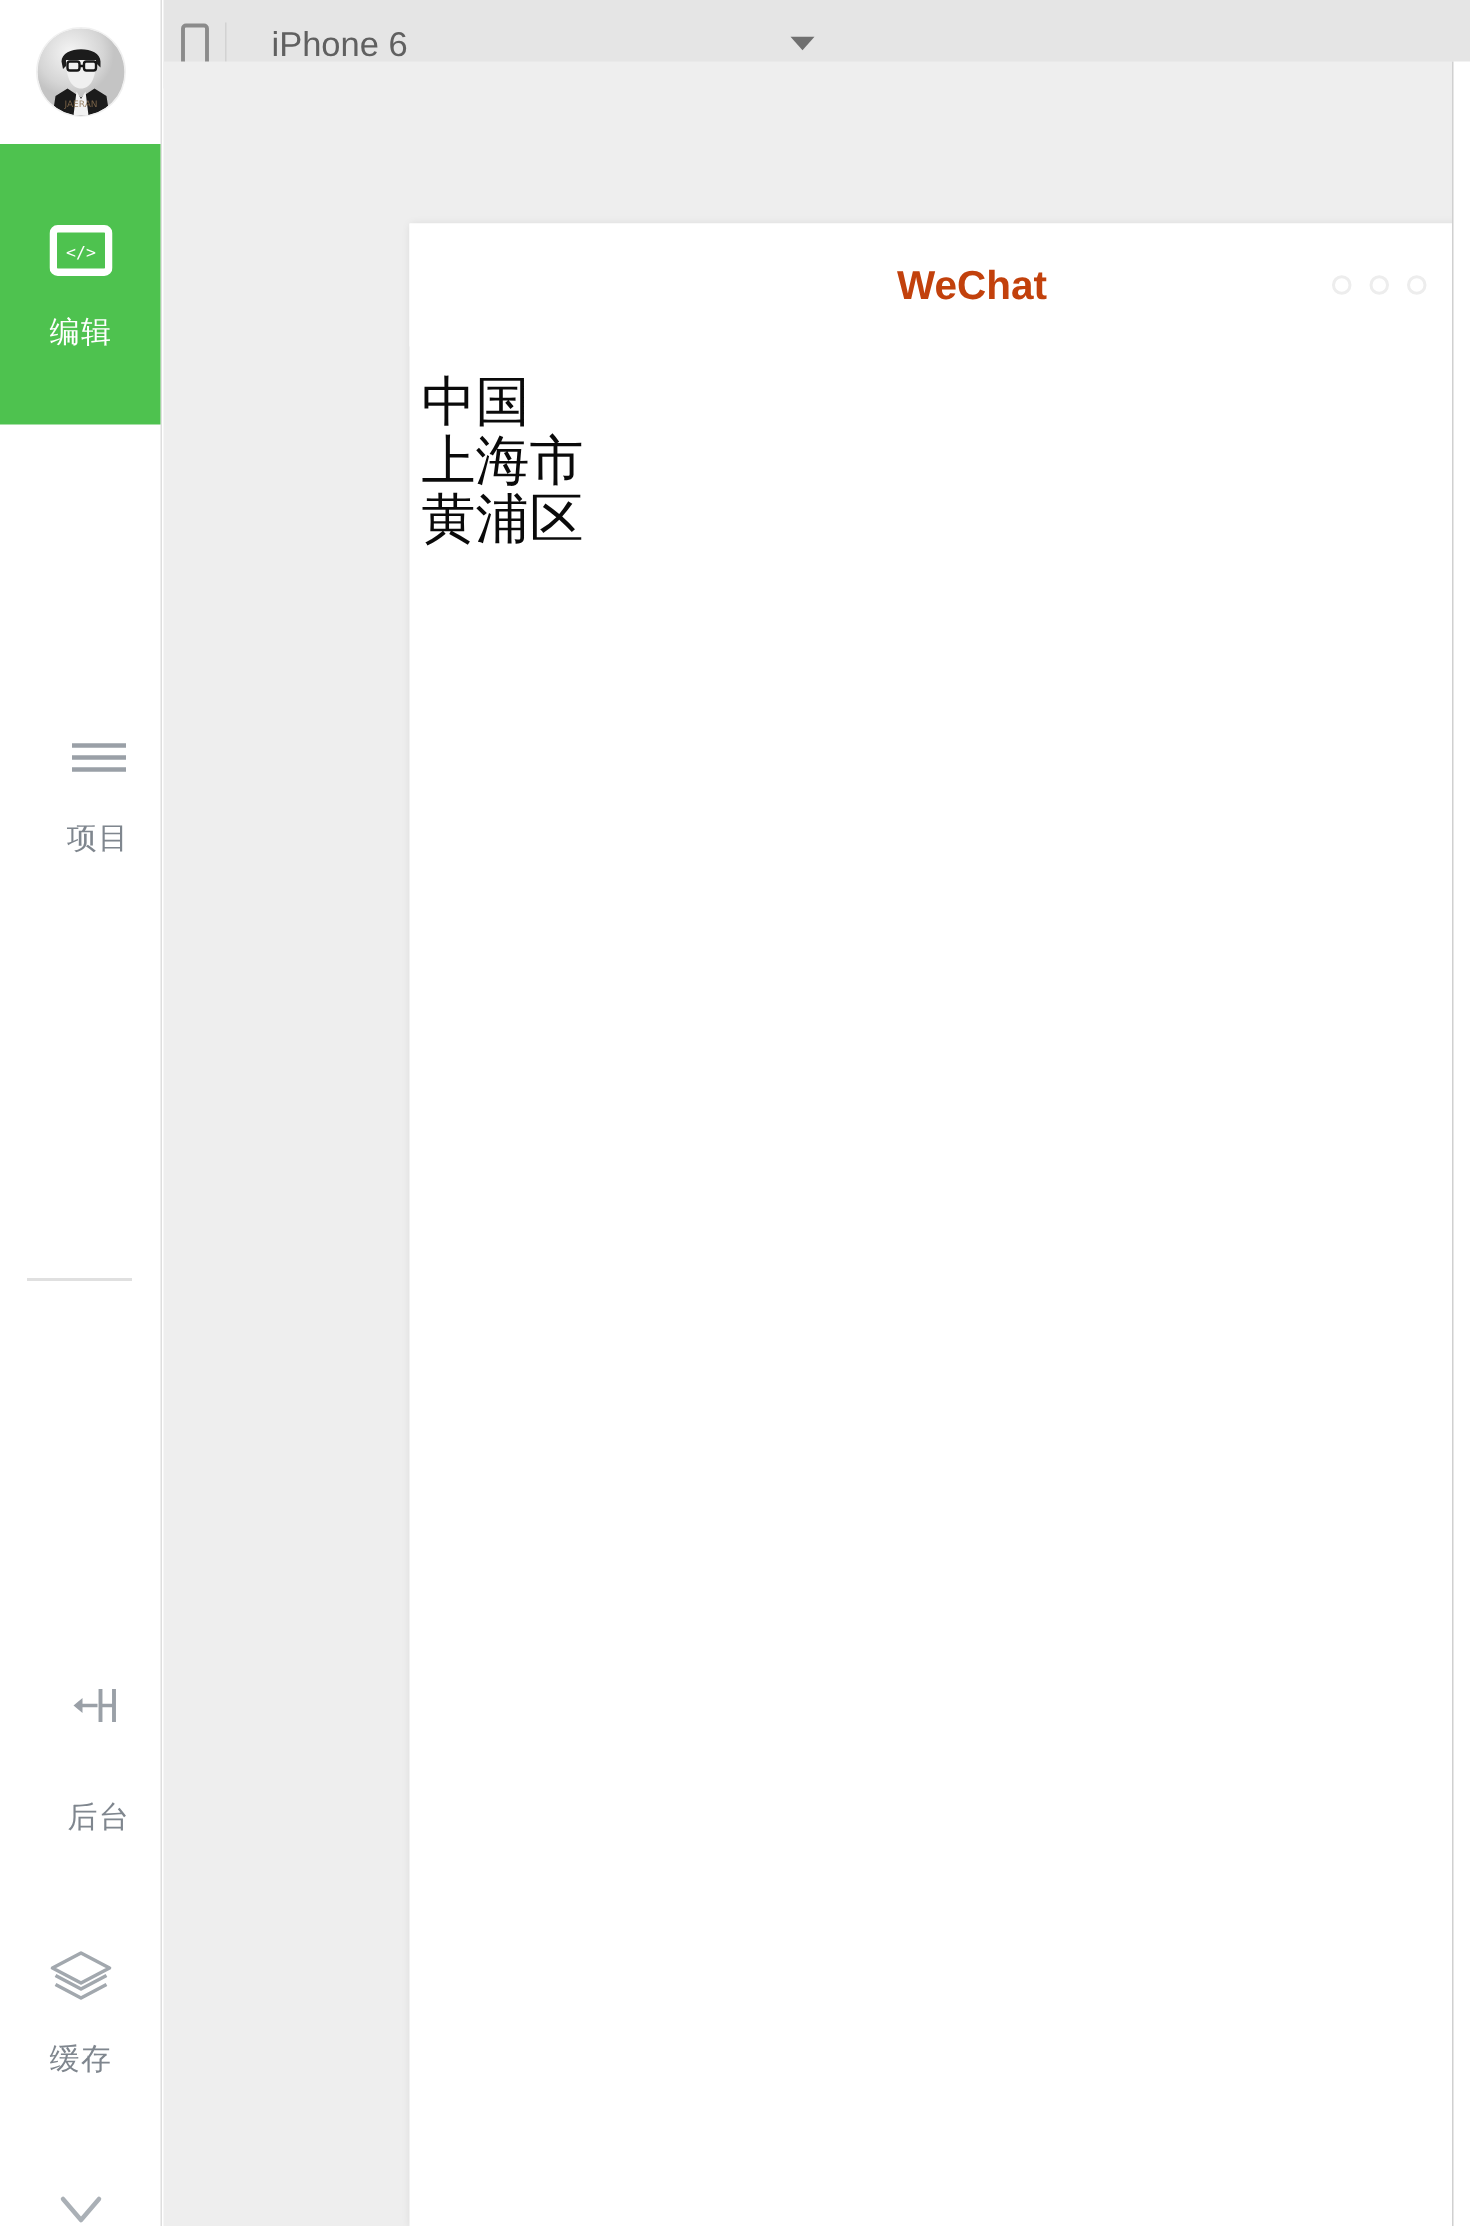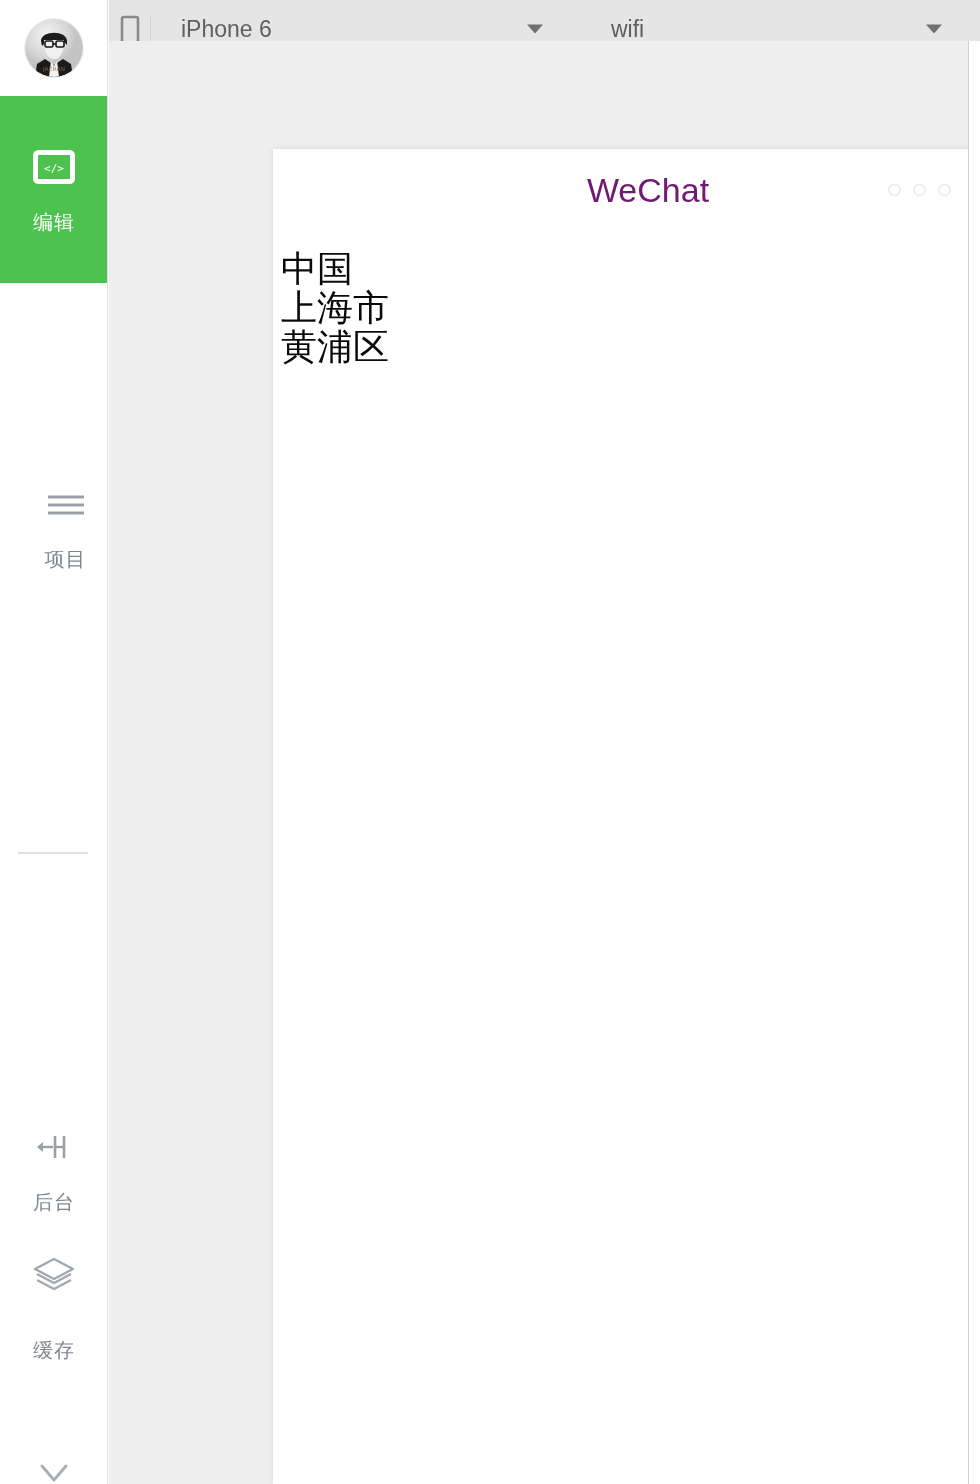--- a/index.html
+++ b/index.html
@@ -71,22 +71,22 @@
   #nav-edit   { position: absolute; left: 0; top: 96px;   height: 187px; }
   #nav-debug  { position: absolute; left: 0; top: 310px;  height: 110px; }
   #nav-project{ position: absolute; left: 0; top: 472px;  height: 110px; padding-left: 23px; }
   .nav-divider {
     position: absolute;
     left: 18px; top: 852px;
     width: 70px; height: 2px;
     background: #e0e0e0;
   }
   #nav-compile{ position: absolute; left: 0; top: 900px;  height: 145px; }
-  #nav-backend{ position: absolute; left: 0; top: 1115px; height: 110px; }
-  #nav-cache  { position: absolute; left: 0; top: 1253px; height: 110px; justify-content: space-between; }
+  #nav-backend{ position: absolute; left: 12px; top: 1115px; height: 110px; justify-content: space-between; }
+  #nav-cache  { position: absolute; left: 0; top: 1286px; height: 110px; }
   #nav-more   { position: absolute; left: 0; top: 1455px; height: 40px; }
 
   
   .toolbar {
     position: absolute;
     left: 109px; top: 0;
     width: 871px; height: 59px;
     background: #e5e5e5;
     display: flex;
     align-items: center;
@@ -146,23 +146,23 @@
   }
   .phone-navbar {
     position: relative;
     height: 82px;
     display: flex;
     align-items: center;
     justify-content: center;
     background: #ffffff;
   }
   .phone-title {
-    font-size: 34px;
-    color: #701a75;
-    font-weight: normal;
+    font-size: 27px;
+    color: #c2410c;
+    font-weight: bold;
   }
   .phone-capsule {
     position: absolute;
     right: 72px; top: 50%;
     transform: translateY(-50%);
     display: flex;
     gap: 12px;
     align-items: center;
   }
   .capsule-dot {
@@ -285,24 +285,20 @@
   <div class="toolbar">
     <div class="toolbar-device-btn">
       <svg width="20" height="30" viewBox="0 0 20 30">
         <rect x="2" y="2" width="16" height="26" rx="2" ry="2" fill="none" stroke="#8b8b8b" stroke-width="2.6"></rect>
       </svg>
     </div>
     <div class="toolbar-select" id="select-device">
       <span class="sel-value">iPhone 6</span>
       <span class="caret"></span>
     </div>
-    <div class="toolbar-select" id="select-network">
-      <span class="sel-value">wifi</span>
-      <span class="caret"></span>
-    </div>
   </div>
 
   <div class="workspace">
     <div class="phone">
       <div class="phone-navbar">
         <div class="phone-title">WeChat</div>
         <div class="phone-capsule">
           <span class="capsule-dot"></span>
           <span class="capsule-dot"></span>
           <span class="capsule-dot"></span>

